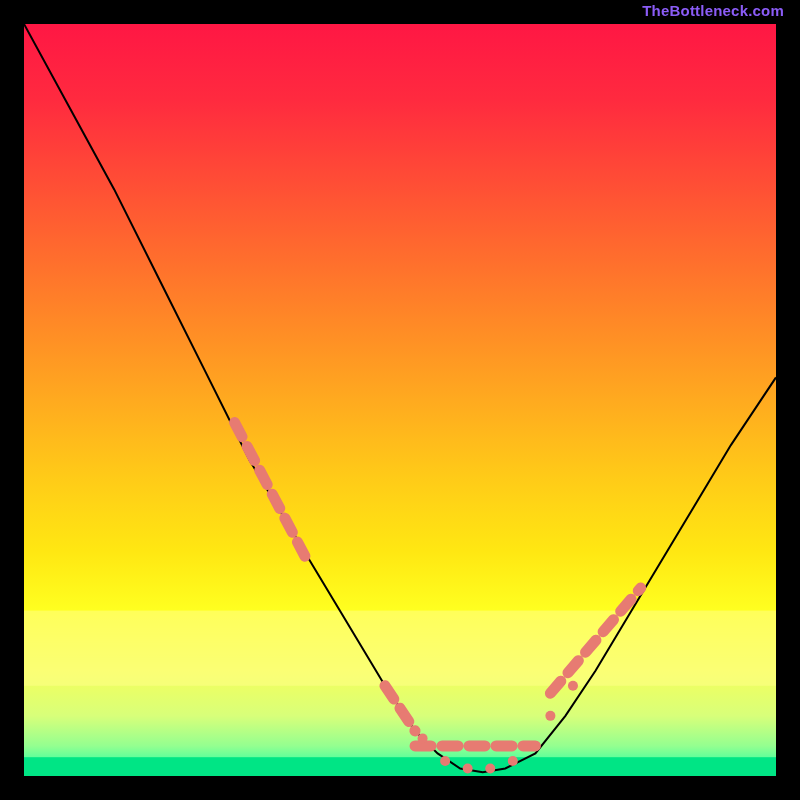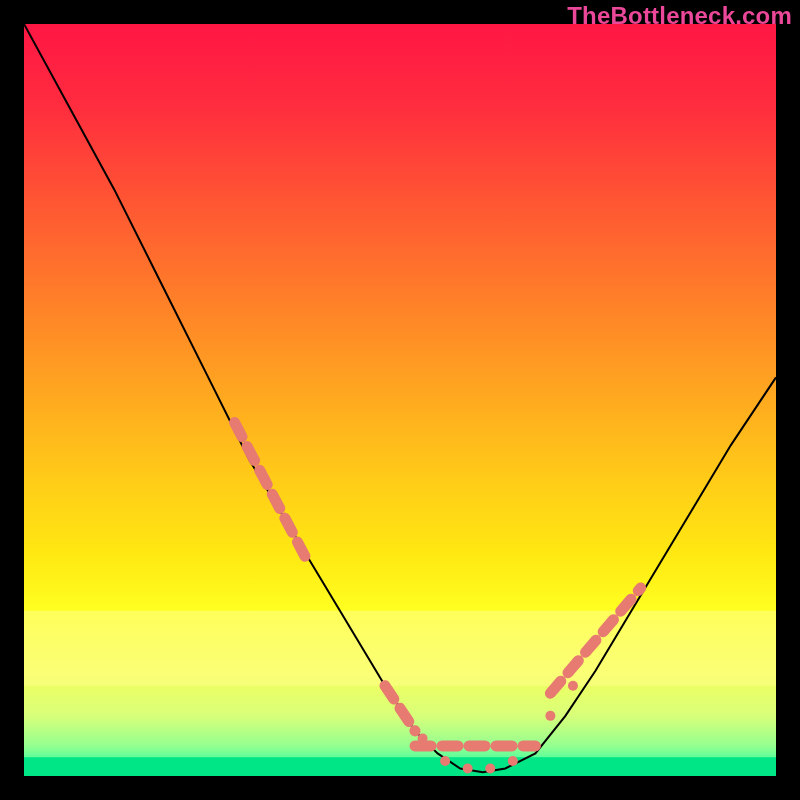--- a/index.html
+++ b/index.html
@@ -23,23 +23,23 @@
     position: absolute;
     top: 24px;
     left: 24px;
     width: 752px;
     height: 752px;
     overflow: hidden;
   }
   .watermark {
     position: absolute;
     top: 2px;
-    right: 8px;
-    color: #ec4899;
-    font-size: 24px;
+    right: 16px;
+    color: #8b5cf6;
+    font-size: 15px;
     font-weight: 600;
     letter-spacing: 0.2px;
   }
   svg { display: block; }
 </style>
 </head>
 <body>
 
 <div class="frame">
   <div class="watermark">TheBottleneck.com</div>

